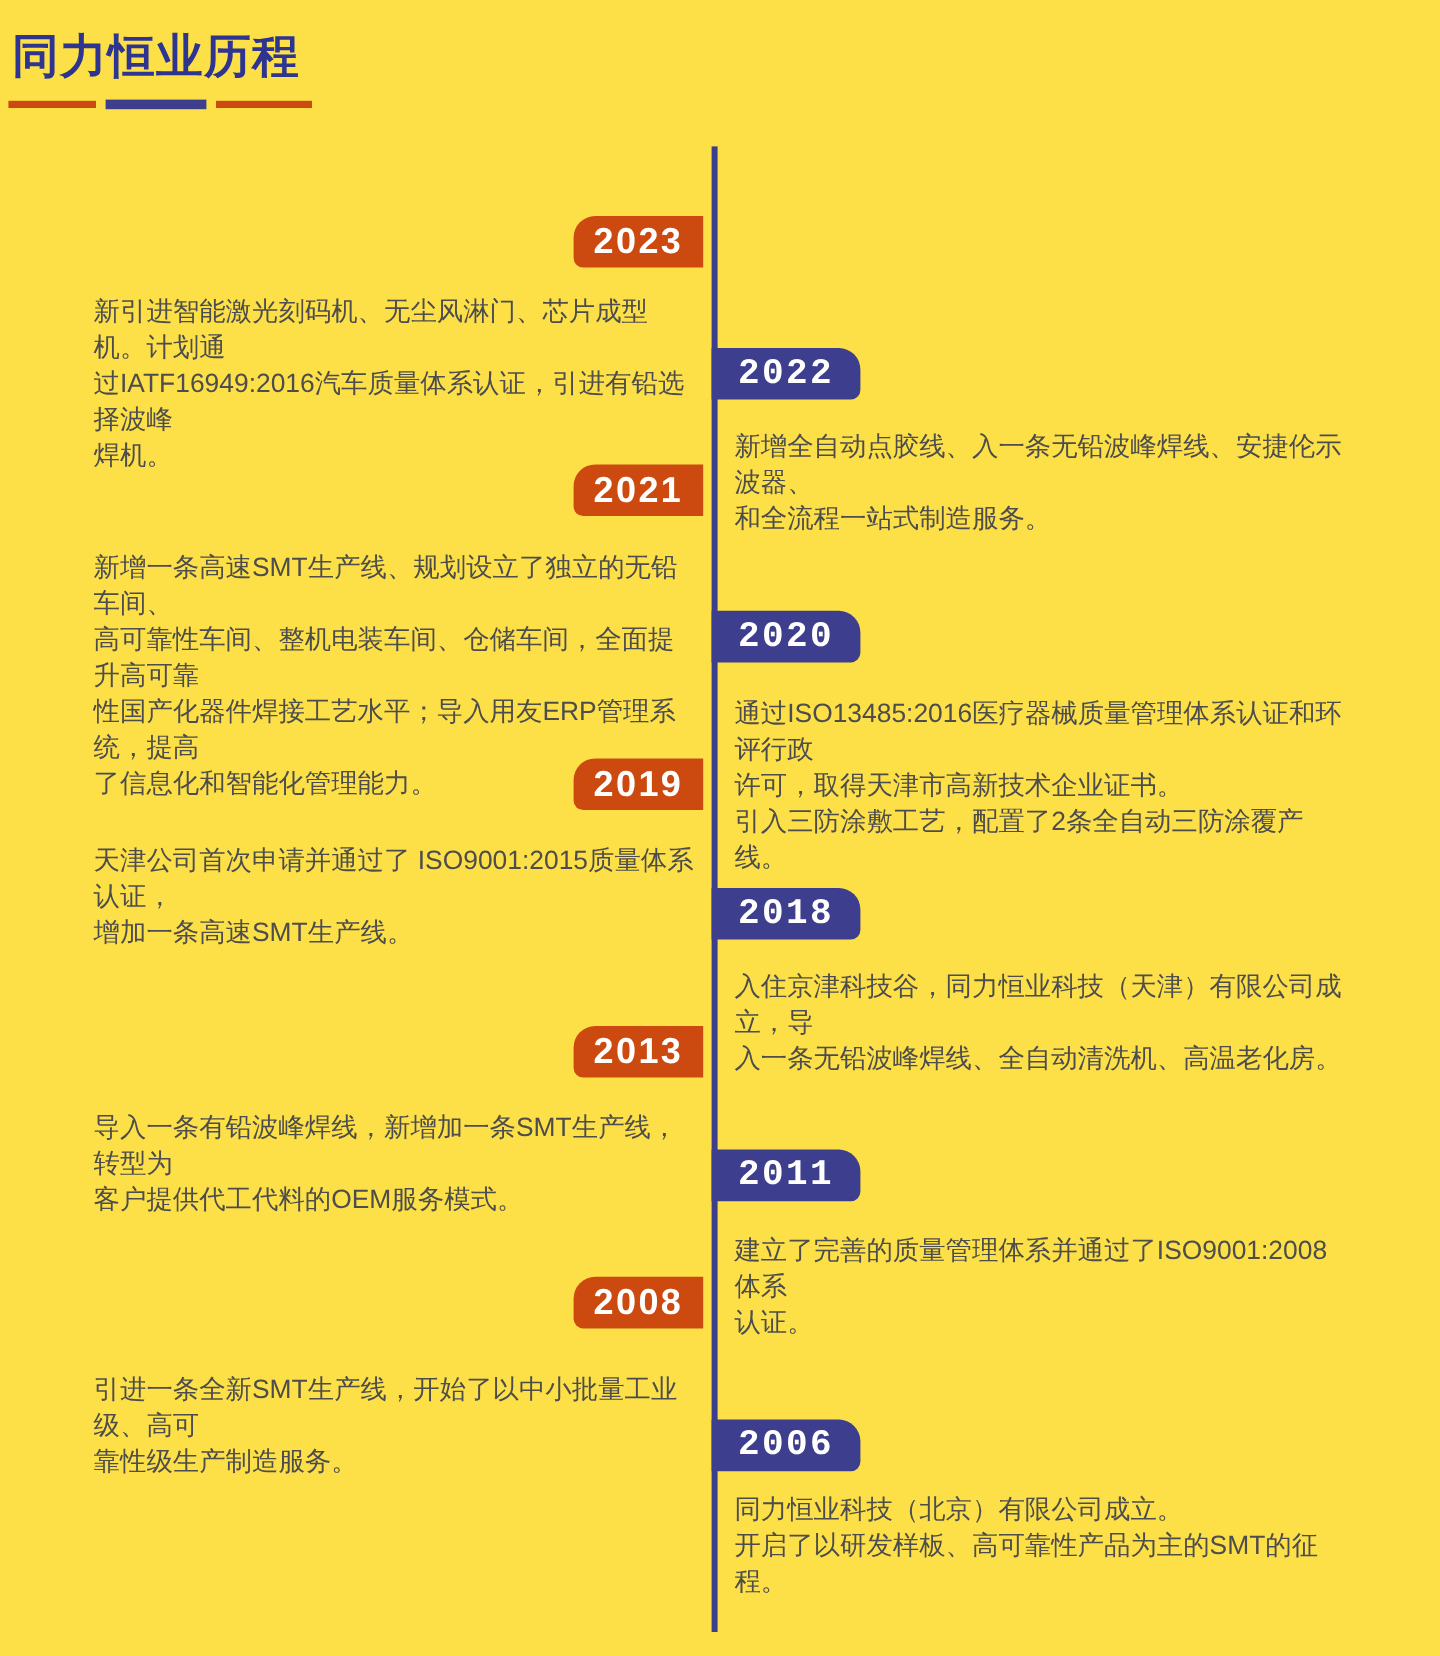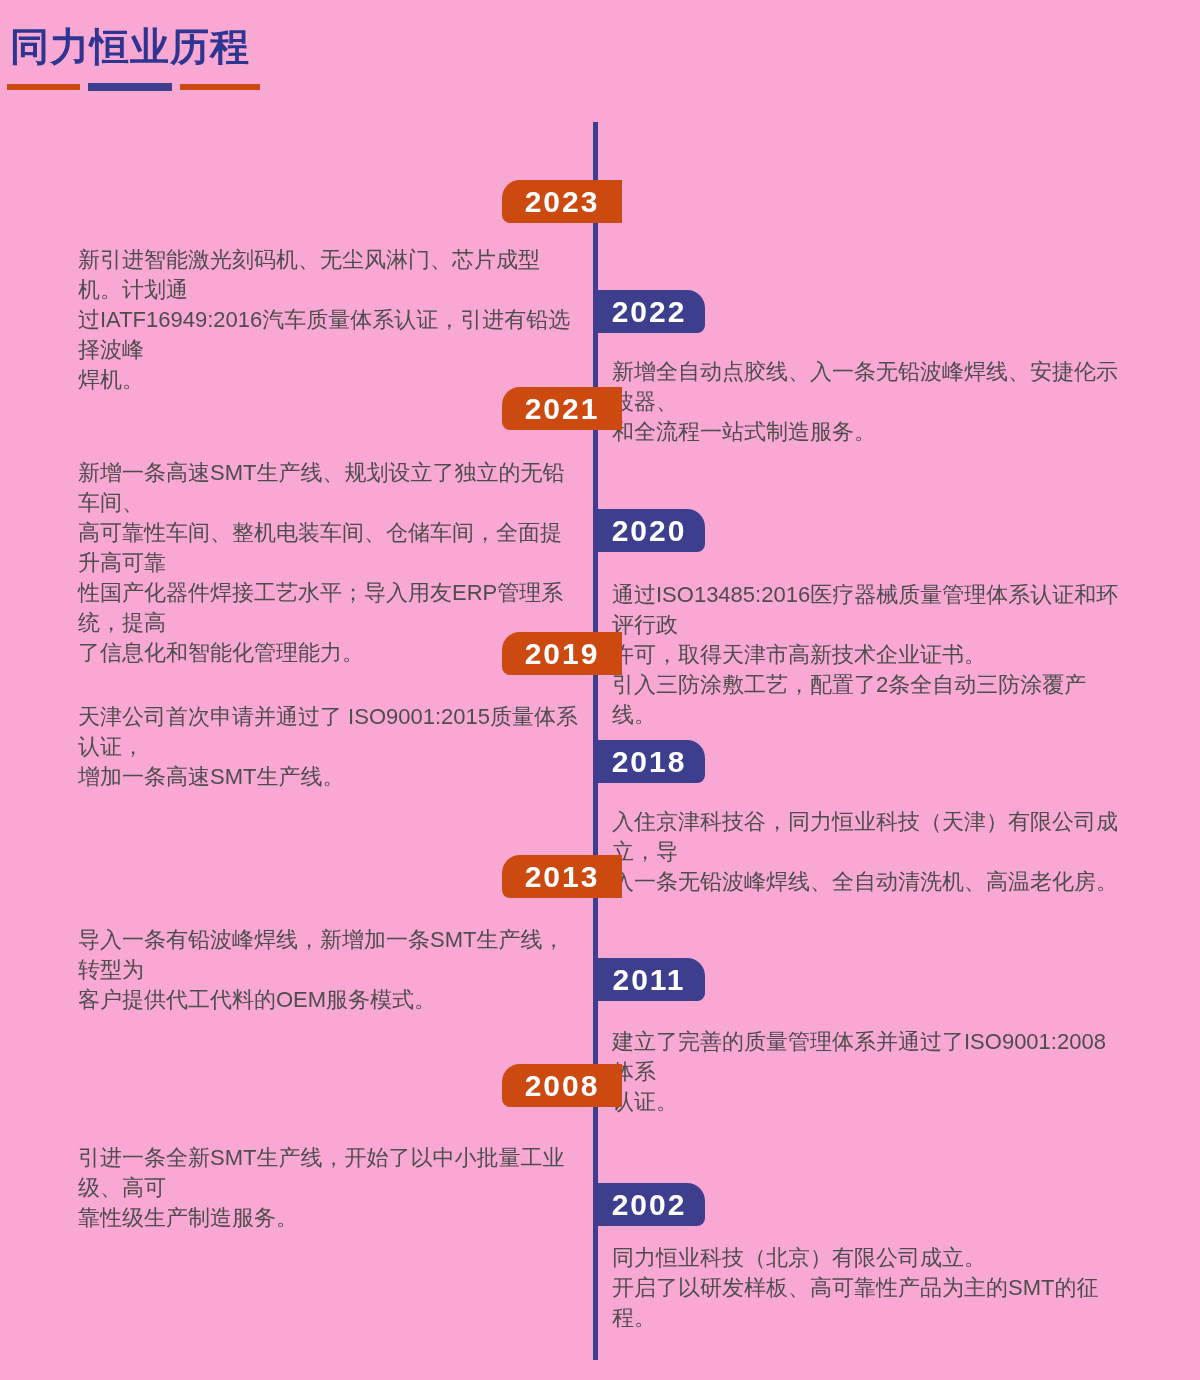--- a/index.html
+++ b/index.html
@@ -1,36 +1,36 @@
 <!DOCTYPE html>
 <html style="--orange: #CC4A10; --purple: #3D3F8E; --title-blue: #2E3590; --body-text: #4D4D4D;"><head>
 <meta charset="utf-8">
 <style>
   html,body { margin:0; padding:0; background:#ffffff; }
   .page {
-    position:relative; width:1200px; height:1380px; background:#f9a8d4;
+    position:relative; width:1200px; height:1380px; background:#fde047;
     font-family:"Liberation Sans","DejaVu Sans",sans-serif; overflow:hidden;
   }
   .page-title {
     position:absolute; left:10px; top:20px;
     font-size:39px; font-weight:bold; color:var(--title-blue,#2E3590);
     letter-spacing:1px; white-space:nowrap;
   }
   .dash { position:absolute; }
   .timeline-line {
     position:absolute; left:593px; top:122px; width:5px; height:1238px;
     background:var(--purple,#3D3F8E); z-index:1;
   }
   .badge {
     position:absolute; height:43px; z-index:2;
     display:flex; align-items:center; justify-content:center;
     color:#ffffff; font-weight:bold; font-size:30px; letter-spacing:2px;
   }
-  .badge-left  { left:478px; width:120px; background:var(--orange,#CC4A10); border-radius:18px 0 0 8px;margin-left:24px; }
-  .badge-right { left:593px; width:112px; background:var(--purple,#3D3F8E); border-radius:0 18px 8px 0; }
+  .badge-left  { left:478px; width:108px; background:var(--orange,#CC4A10); border-radius:18px 0 0 8px; }
+  .badge-right { left:593px; width:124px; background:var(--purple,#3D3F8E); border-radius:0 18px 8px 0;font-family:Liberation Mono, monospace; }
   .entry {
     position:absolute; font-size:22px; line-height:30px;
     color:var(--body-text,#4D4D4D); z-index:1;
   }
   .entry-left  { left:78px;  width:505px; }
   .entry-right { left:612px; width:515px; }
   .entry .line { display:block; }
 </style>
 </head>
 <body>
@@ -95,19 +95,19 @@
     <span class="line">建立了完善的质量管理体系并通过了ISO9001:2008体系</span>
     <span class="line">认证。</span>
   </div>
 
   <div class="badge badge-left" style="top:1064px">2008</div>
   <div class="entry entry-left" style="top:1143px">
     <span class="line">引进一条全新SMT生产线，开始了以中小批量工业级、高可</span>
     <span class="line">靠性级生产制造服务。</span>
   </div>
 
-  <div class="badge badge-right" style="top:1183px">2002</div>
+  <div class="badge badge-right" style="top:1183px">2006</div>
   <div class="entry entry-right" style="top:1243px">
     <span class="line">同力恒业科技（北京）有限公司成立。</span>
     <span class="line">开启了以研发样板、高可靠性产品为主的SMT的征程。</span>
   </div>
 
 </div>
 
 </body></html>

